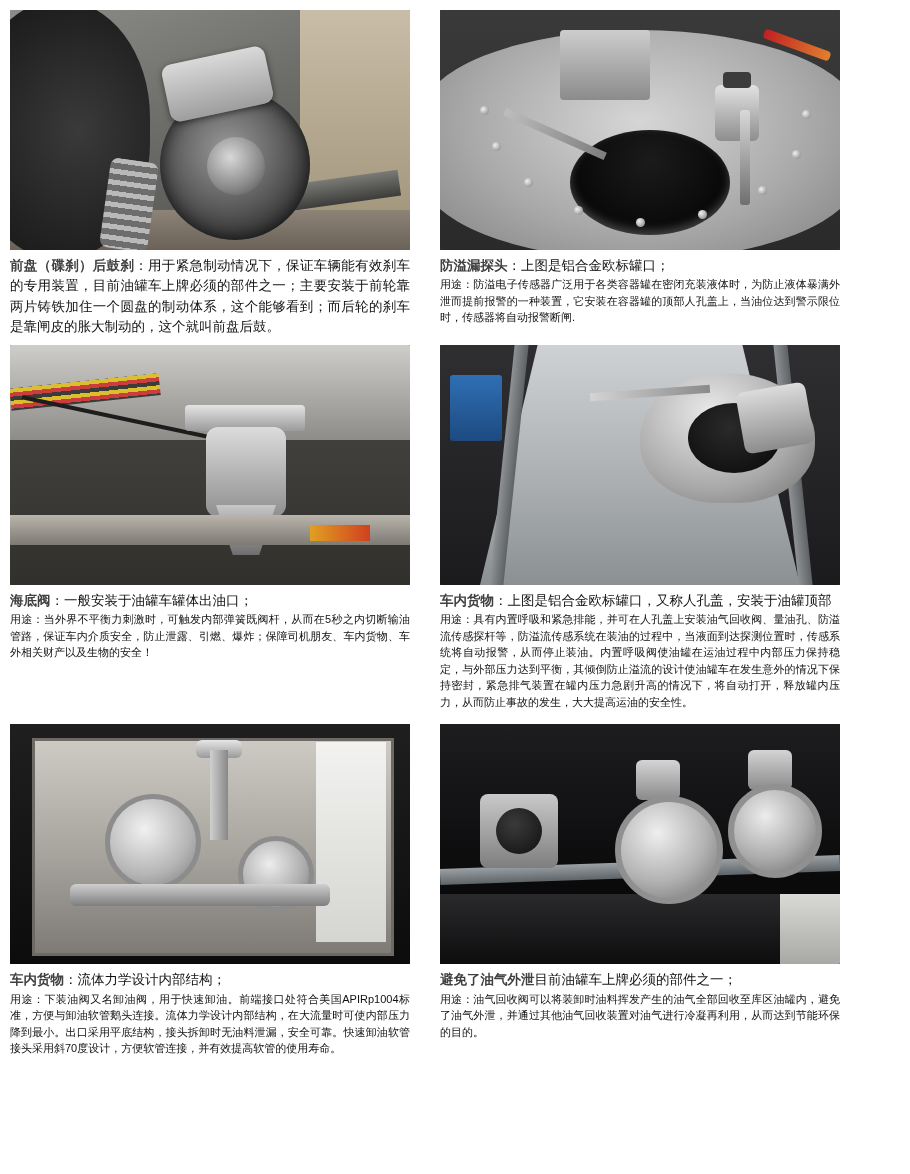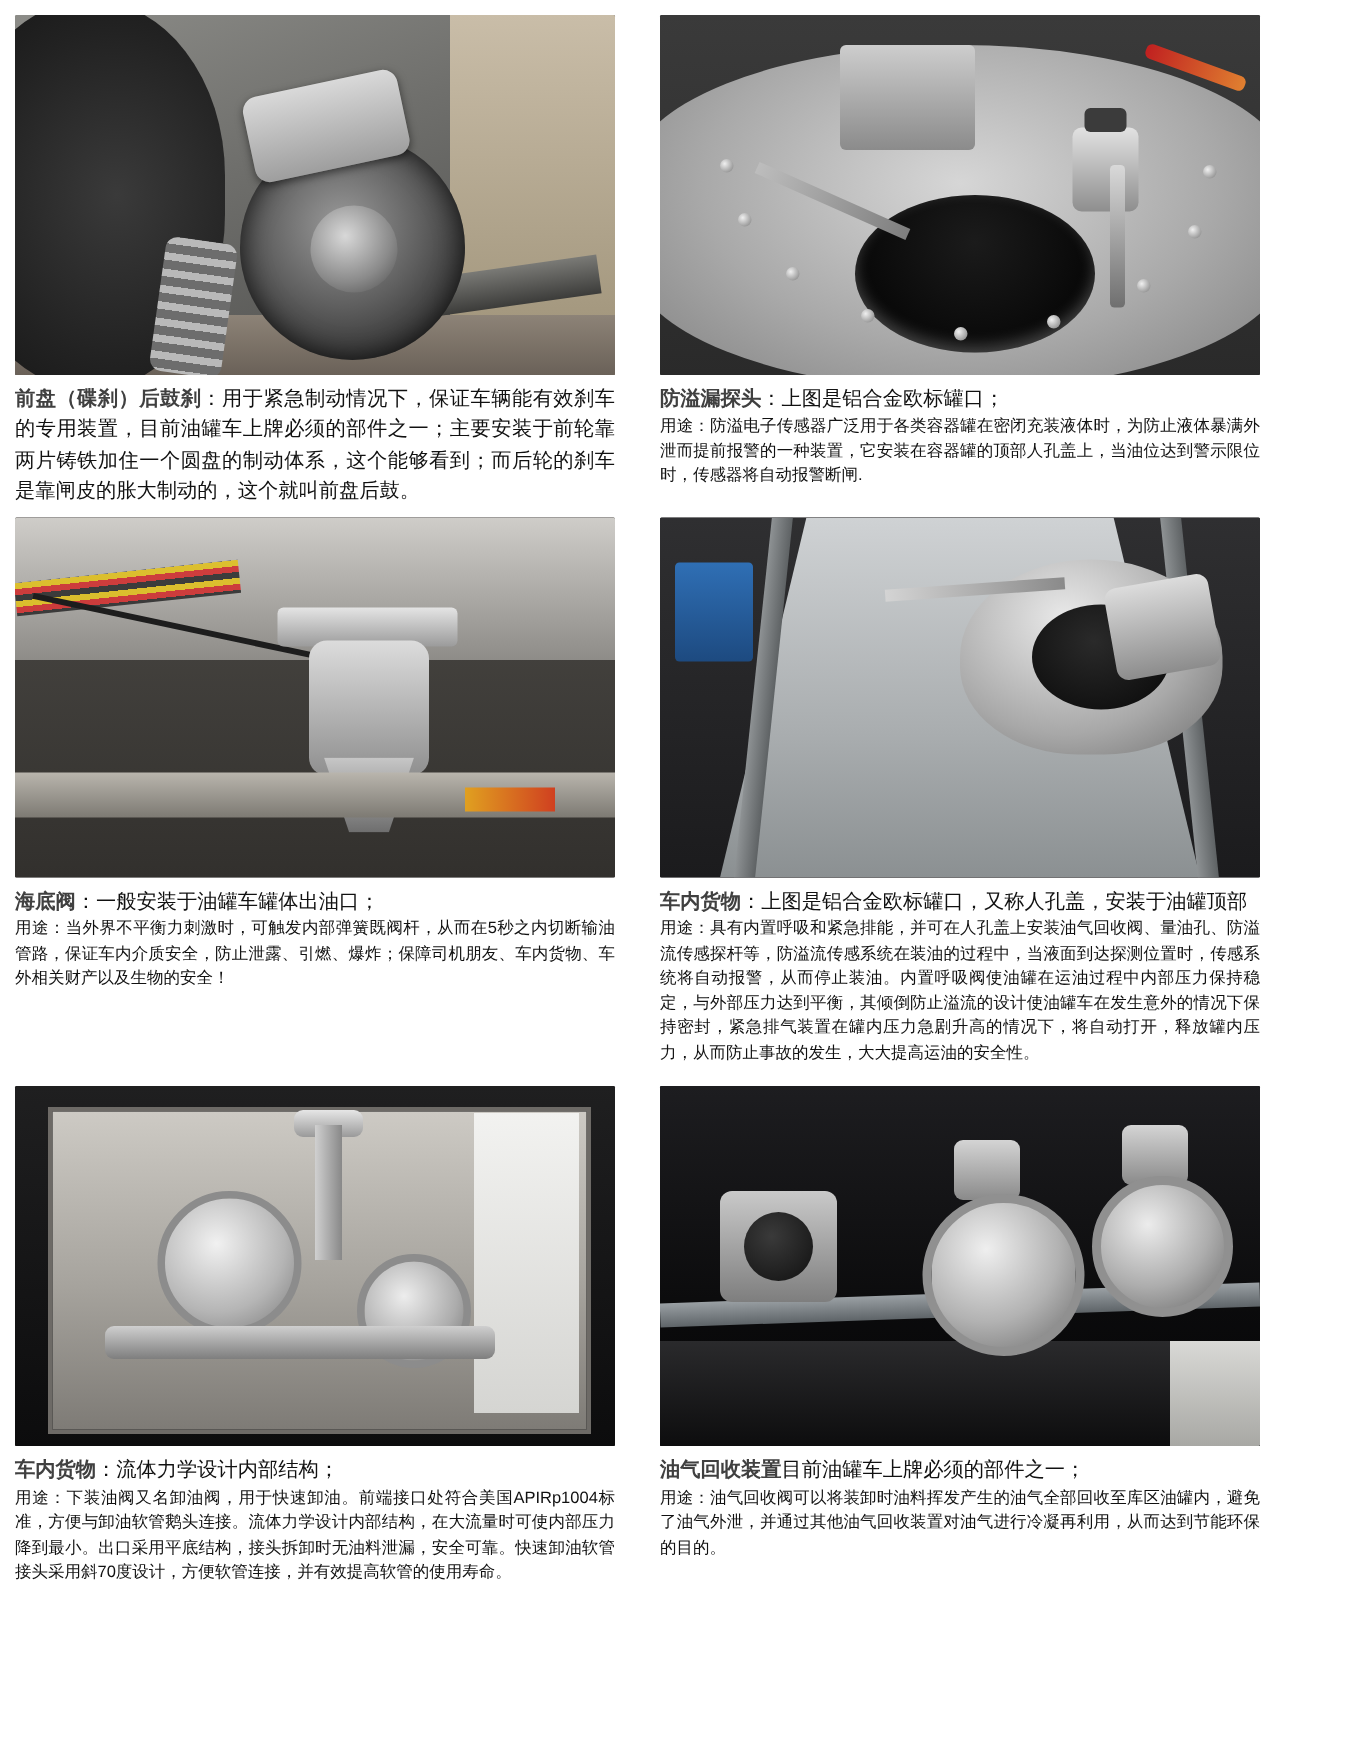--- a/index.html
+++ b/index.html
@@ -416,18 +416,18 @@
         <div class="floor6"></div>
         <div class="white-edge"></div>
         <div class="bar"></div>
         <div class="elbow"></div>
         <div class="elbow-hole"></div>
         <div class="neck1"></div>
         <div class="neck2"></div>
         <div class="vv1"></div>
         <div class="vv2"></div>
       </div>
-      <p class="caption"><span class="term">油气回收装置</span><span></span><span>目前油罐车上牌必须的部件之一；</span></p>
+      <p class="caption"><span class="term">避免了油气外泄</span><span></span><span>目前油罐车上牌必须的部件之一；</span></p>
       <p class="para"><span>用途：</span><span>油气回收阀可以将装卸时油料挥发产生的油气全部回收至库区油罐内，避免了油气外泄，并通过其他油气回收装置对油气进行冷凝再利用，从而达到节能环保的目的。</span></p>
     </div>
 
   </div>
 </div>
 
 </body></html>

